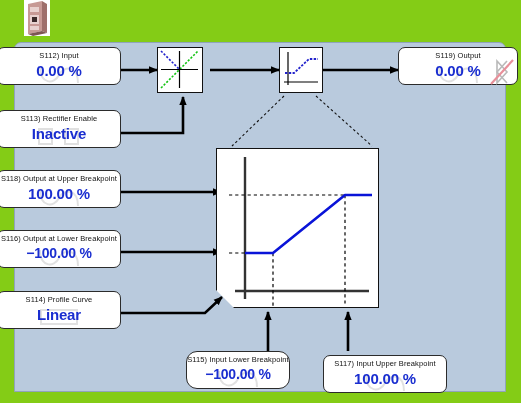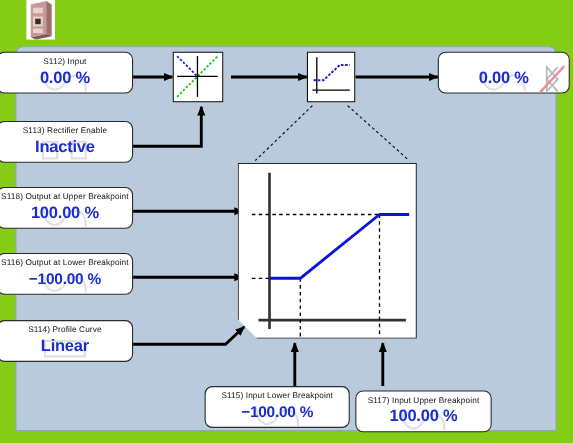--- a/index.html
+++ b/index.html
@@ -175,32 +175,33 @@
     <div class="cap">S114) Profile Curve</div>
     <div class="val">Linear</div>
   </div>
 
   <div class="vbox" style="left:398px;top:47px;width:120px;height:38px;">
     <div class="wm">
       <svg width="46" height="22" viewBox="0 0 46 22">
           <path d="M4,3 C4,20 18,21 23,11 C28,1 42,2 42,19" fill="none" stroke="#9a9a9a" stroke-width="2"></path>
         </svg>
     </div>
+    <div class="cap">S119) Output</div>
     <div class="val">0.00 %</div>
   </div>
 
   <div class="noentry" style="left:489px;top:58px;">
     <svg width="26" height="28" viewBox="0 0 26 28">
       <path d="M8,3 L18,14 L8,25 L8,3 Z" fill="none" stroke="#b9b9b9" stroke-width="1.6"></path>
       <path d="M18,3 L8,14 L18,25" fill="none" stroke="#b9b9b9" stroke-width="1.6"></path>
       <line x1="2" y1="26" x2="24" y2="2" stroke="#e8909a" stroke-width="2.2"></line>
     </svg>
   </div>
 
-  <div class="vbox" style="left:186px;top:351px;width:132px;height:38px;">
+  <div class="vbox" style="left:186px;top:351px;width:104px;height:38px;border-radius:11px;">
     <div class="wm">
       <svg width="46" height="22" viewBox="0 0 46 22">
           <path d="M4,3 C4,20 18,21 23,11 C28,1 42,2 42,19" fill="none" stroke="#9a9a9a" stroke-width="2"></path>
         </svg>
     </div>
     <div class="cap">S115) Input Lower Breakpoint</div>
     <div class="val small">−100.00 %</div>
   </div>
 
   <div class="vbox" style="left:323px;top:355px;width:124px;height:38px;">

